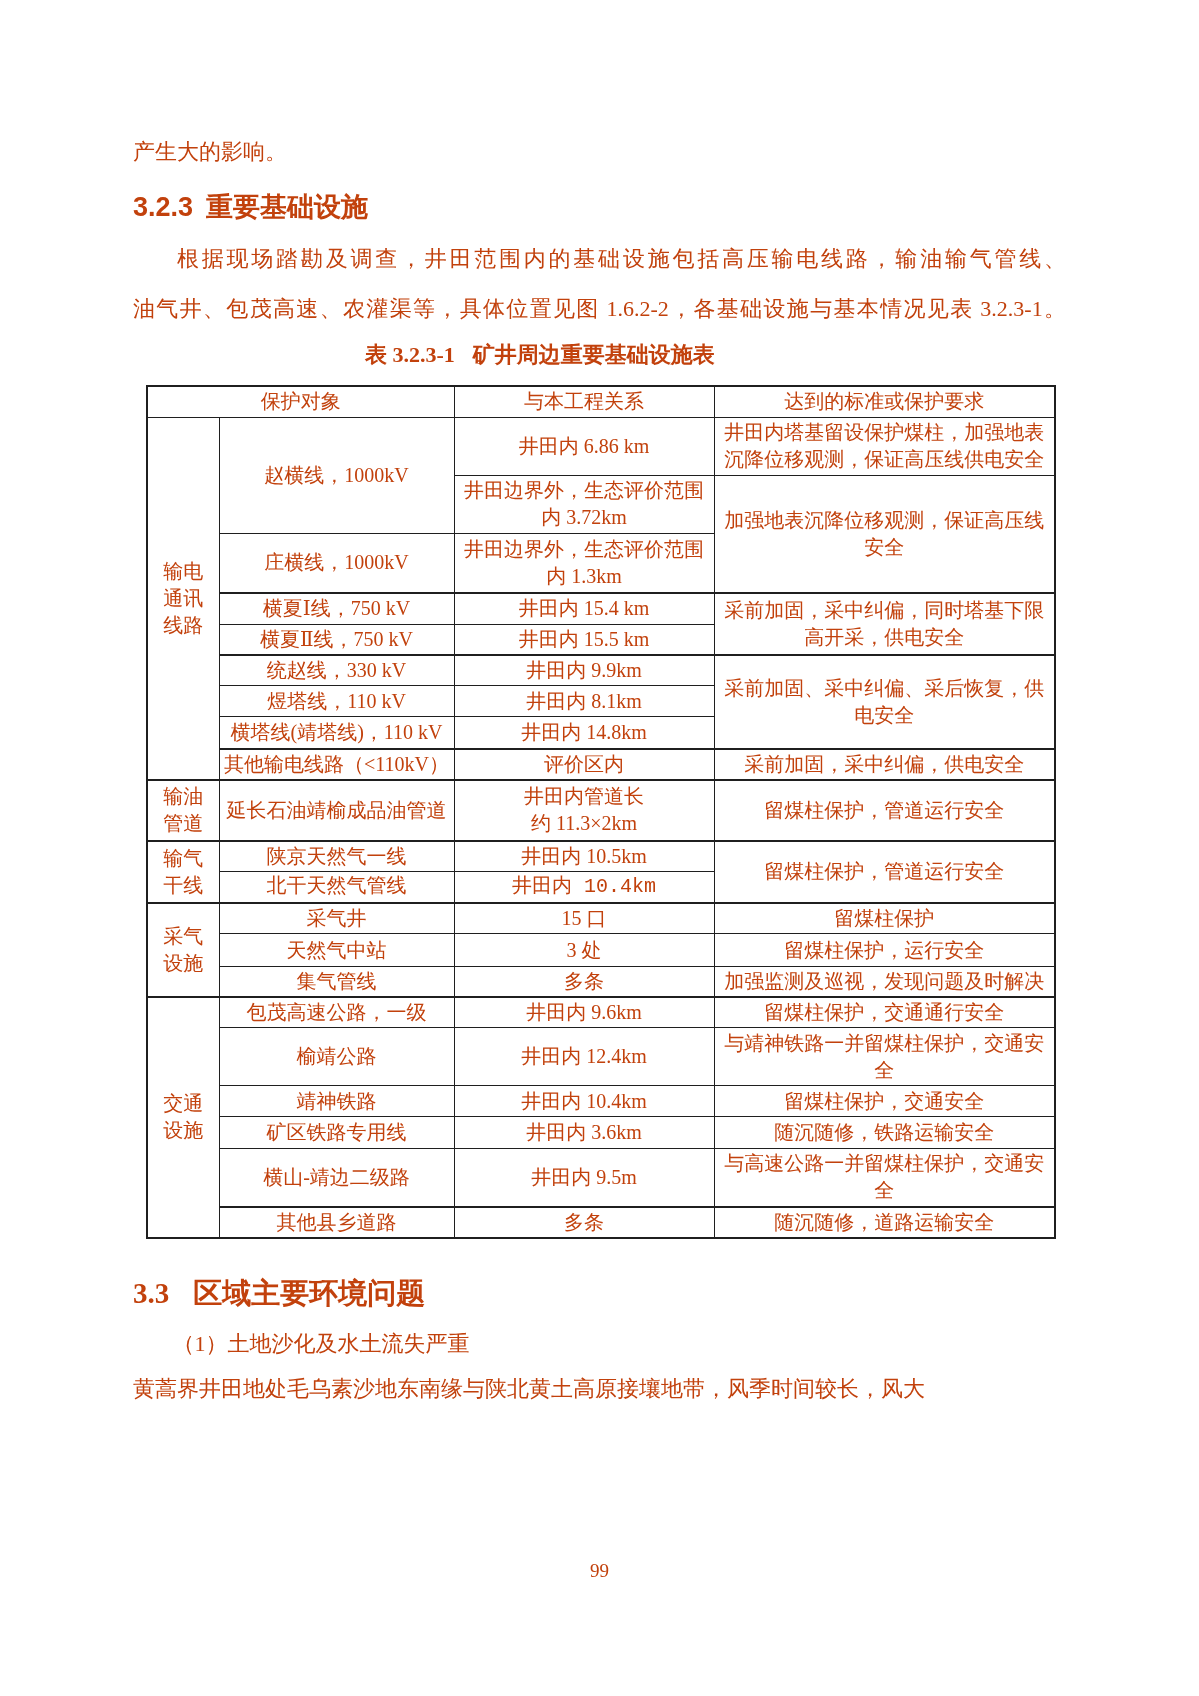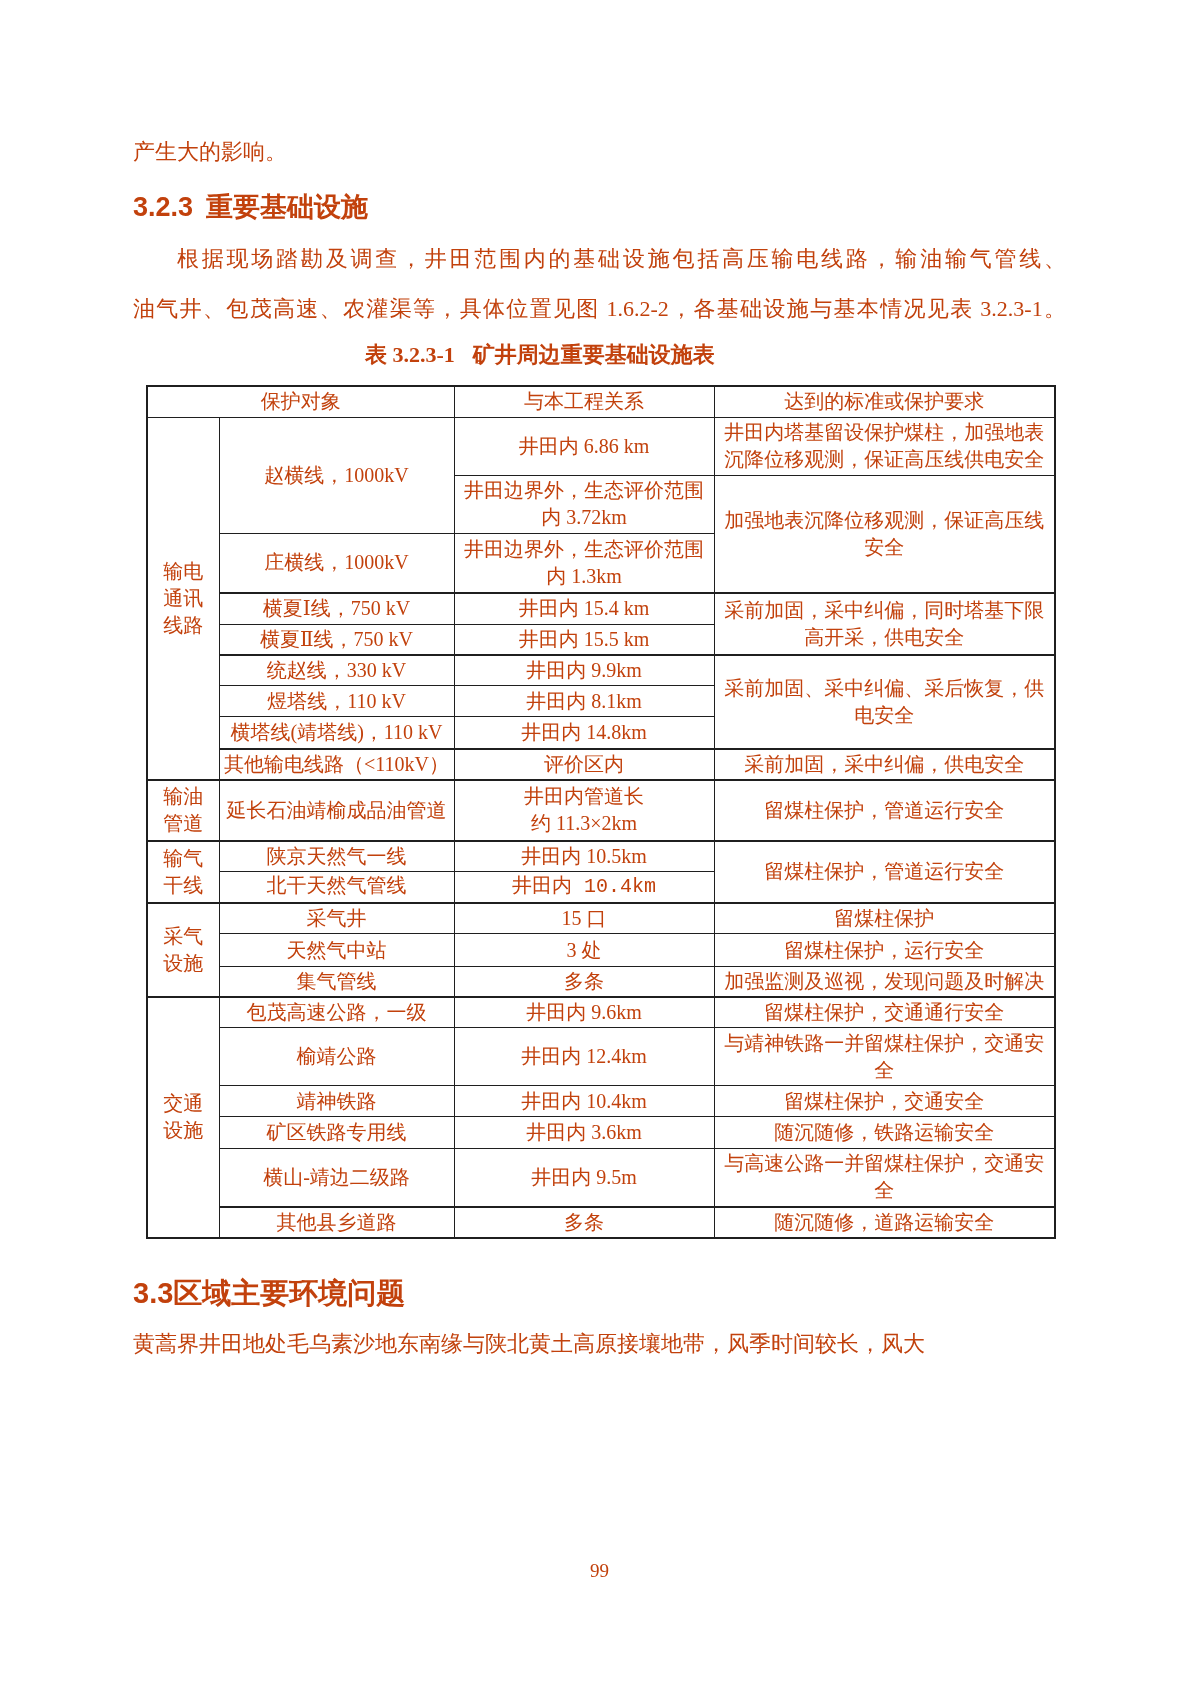--- a/index.html
+++ b/index.html
@@ -89,21 +89,21 @@
   tbody tr:nth-child(21) td{border-top-width:2.6px;}
   td.pre{white-space:pre-line;}
   td.left{text-align:left;}
   td.group{white-space:pre-line;line-height:30px;}
   td.group-tall{line-height:56px;}
   .h33{
     margin:34px 0 0 0;
     font-family:"Liberation Sans","DejaVu Sans",sans-serif;
     font-weight:bold;font-size:29px;line-height:40px;
   }
-  .h33 .sec-num{}
+  .h33 .sec-num{margin-right:24px;font-family:Liberation Serif, serif;}
   .para33{
     margin:17px 0 0 0;
     font-size:22px;line-height:28px;
   }
   .para33.first{margin-top:25px;text-indent:2em;}
   .para33.item{text-indent:1.8em;}
   .page-number{
     position:absolute;left:0;right:0;top:1560px;
     text-align:center;font-size:19px;
   }
@@ -254,17 +254,18 @@
           <td>多条</td>
           <td>随沉随修，道路运输安全</td>
         </tr>
       </tbody>
   </table>
 
   <h2 class="h33">
     <span class="sec-num">3.3</span><span>区域主要环境问题</span>
   </h2>
 
+  <p class="para33 item">（1）土地沙化及水土流失严重</p>
   <p class="para33">黄蒿界井田地处毛乌素沙地东南缘与陕北黄土高原接壤地带，风季时间较长，风大</p>
 
   <div class="page-number">99</div>
 
 </div>
 
 </body></html>

